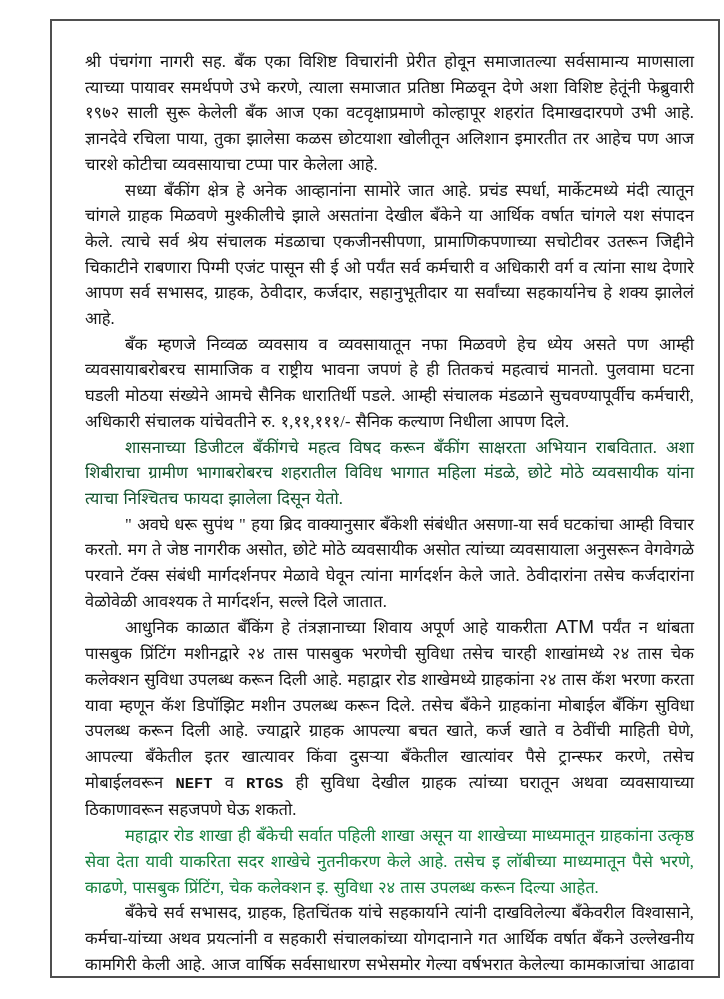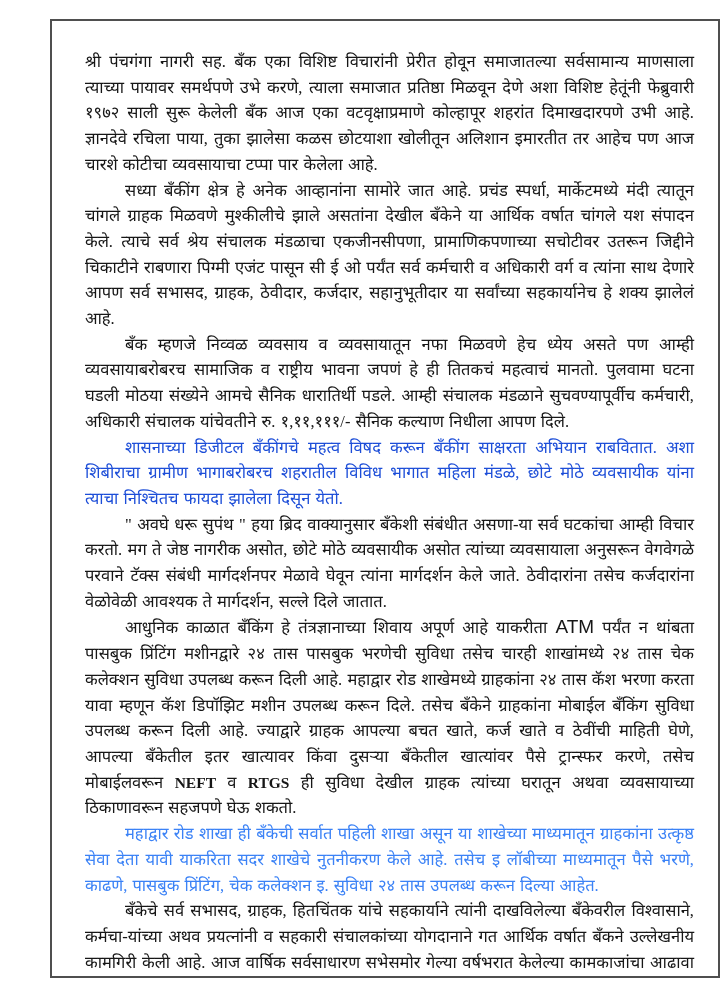--- a/index.html
+++ b/index.html
@@ -45,34 +45,34 @@
   }
   .seg-devanagari {
     font-family: "Liberation Serif", "DejaVu Serif", serif;
   }
   .seg-latin-large {
     font-family: "Liberation Sans", "DejaVu Sans", sans-serif;
     font-size: 19px;
     margin-top: 40px;
   }
   .seg-latin-bold {
-    font-family: Liberation Serif, serif;
+    font-family: Liberation Mono, monospace;
     font-weight: 700;
     font-size: 15.5px;
   }
 </style>
 </head>
 <body>
 
 <div class="page" style="background: rgb(255, 255, 255);">
   <div class="border-frame" style="border-color: rgb(79, 79, 79);">
     <div class="content">
         <p class="para" style="color: rgb(22, 22, 22);"><span class="seg-devanagari">श्री पंचगंगा नागरी सह. बँक एका विशिष्ट विचारांनी प्रेरीत होवून समाजातल्या सर्वसामान्य माणसाला त्याच्या पायावर समर्थपणे उभे करणे, त्याला समाजात प्रतिष्ठा मिळवून देणे अशा विशिष्ट हेतूंनी फेब्रुवारी १९७२ साली सुरू केलेली बँक आज एका वटवृक्षाप्रमाणे कोल्हापूर शहरांत दिमाखदारपणे उभी आहे. ज्ञानदेवे रचिला पाया, तुका झालेसा कळस छोटयाशा खोलीतून अलिशान इमारतीत तर आहेच पण आज चारशे कोटीचा व्यवसायाचा टप्पा पार केलेला आहे.</span></p>
         <p class="para indent" style="color: rgb(22, 22, 22);"><span class="seg-devanagari">सध्या बँकींग क्षेत्र हे अनेक आव्हानांना सामोरे जात आहे. प्रचंड स्पर्धा, मार्केटमध्ये मंदी त्यातून चांगले ग्राहक मिळवणे मुश्कीलीचे झाले असतांना देखील बँकेने या आर्थिक वर्षात चांगले यश संपादन केले. त्याचे सर्व श्रेय संचालक मंडळाचा एकजीनसीपणा, प्रामाणिकपणाच्या सचोटीवर उतरून जिद्दीने चिकाटीने राबणारा पिग्मी एजंट पासून सी ई ओ पर्यंत सर्व कर्मचारी व अधिकारी वर्ग व त्यांना साथ देणारे आपण सर्व सभासद, ग्राहक, ठेवीदार, कर्जदार, सहानुभूतीदार या सर्वांच्या सहकार्यानेच हे शक्य झालेलं आहे.</span></p>
         <p class="para indent" style="color: rgb(22, 22, 22);"><span class="seg-devanagari">बँक म्हणजे निव्वळ व्यवसाय व व्यवसायातून नफा मिळवणे हेच ध्येय असते पण आम्ही व्यवसायाबरोबरच सामाजिक व राष्ट्रीय भावना जपणं हे ही तितकचं महत्वाचं मानतो. पुलवामा घटना घडली मोठया संख्येने आमचे सैनिक धारातिर्थी पडले. आम्ही संचालक मंडळाने सुचवण्यापूर्वीच कर्मचारी, अधिकारी संचालक यांचेवतीने रु. १,११,१११/- सैनिक कल्याण निधीला आपण दिले.</span></p>
-        <p class="para indent" style="color: #1d4ed8;"><span class="seg-devanagari">शासनाच्या डिजीटल बँकींगचे महत्व विषद करून बँकींग साक्षरता अभियान राबवितात. अशा शिबीराचा ग्रामीण भागाबरोबरच शहरातील विविध भागात महिला मंडळे, छोटे मोठे व्यवसायीक यांना त्याचा निश्चितच फायदा झालेला दिसून येतो.</span></p>
+        <p class="para indent" style="color: #14532d;"><span class="seg-devanagari">शासनाच्या डिजीटल बँकींगचे महत्व विषद करून बँकींग साक्षरता अभियान राबवितात. अशा शिबीराचा ग्रामीण भागाबरोबरच शहरातील विविध भागात महिला मंडळे, छोटे मोठे व्यवसायीक यांना त्याचा निश्चितच फायदा झालेला दिसून येतो.</span></p>
         <p class="para indent" style="color: rgb(22, 22, 22);"><span class="seg-devanagari">" अवघे धरू सुपंथ " हया ब्रिद वाक्यानुसार बँकेशी संबंधीत असणा-या सर्व घटकांचा आम्ही विचार करतो. मग ते जेष्ठ नागरीक असोत, छोटे मोठे व्यवसायीक असोत त्यांच्या व्यवसायाला अनुसरून वेगवेगळे परवाने टॅक्स संबंधी मार्गदर्शनपर मेळावे घेवून त्यांना मार्गदर्शन केले जाते. ठेवीदारांना तसेच कर्जदारांना वेळोवेळी आवश्यक ते मार्गदर्शन, सल्ले दिले जातात.</span></p>
         <p class="para indent" style="color: rgb(22, 22, 22);"><span class="seg-devanagari">आधुनिक काळात बँकिंग हे तंत्रज्ञानाच्या शिवाय अपूर्ण आहे याकरीता </span><span class="seg-latin-large">ATM</span><span class="seg-devanagari"> पर्यंत न थांबता पासबुक प्रिंटिंग मशीनद्वारे २४ तास पासबुक भरणेची सुविधा तसेच चारही शाखांमध्ये २४ तास चेक कलेक्शन सुविधा उपलब्ध करून दिली आहे. महाद्वार रोड शाखेमध्ये ग्राहकांना २४ तास कॅश भरणा करता यावा म्हणून कॅश डिपॉझिट मशीन उपलब्ध करून दिले. तसेच बँकेने ग्राहकांना मोबाईल बँकिंग सुविधा उपलब्ध करून दिली आहे. ज्याद्वारे ग्राहक आपल्या बचत खाते, कर्ज खाते व ठेवींची माहिती घेणे, आपल्या बँकेतील इतर खात्यावर किंवा दुसऱ्या बँकेतील खात्यांवर पैसे ट्रान्स्फर करणे, तसेच मोबाईलवरून </span><span class="seg-latin-bold">NEFT</span><span class="seg-devanagari"> व </span><span class="seg-latin-bold">RTGS</span><span class="seg-devanagari"> ही सुविधा देखील ग्राहक त्यांच्या घरातून अथवा व्यवसायाच्या ठिकाणावरून सहजपणे घेऊ शकतो.</span></p>
-        <p class="para indent" style="color: #3b82f6;"><span class="seg-devanagari">महाद्वार रोड शाखा ही बँकेची सर्वात पहिली शाखा असून या शाखेच्या माध्यमातून ग्राहकांना उत्कृष्ठ सेवा देता यावी याकरिता सदर शाखेचे नुतनीकरण केले आहे. तसेच इ लॉबीच्या माध्यमातून पैसे भरणे, काढणे, पासबुक प्रिंटिंग, चेक कलेक्शन इ. सुविधा २४ तास उपलब्ध करून दिल्या आहेत.</span></p>
+        <p class="para indent" style="color: #15803d;"><span class="seg-devanagari">महाद्वार रोड शाखा ही बँकेची सर्वात पहिली शाखा असून या शाखेच्या माध्यमातून ग्राहकांना उत्कृष्ठ सेवा देता यावी याकरिता सदर शाखेचे नुतनीकरण केले आहे. तसेच इ लॉबीच्या माध्यमातून पैसे भरणे, काढणे, पासबुक प्रिंटिंग, चेक कलेक्शन इ. सुविधा २४ तास उपलब्ध करून दिल्या आहेत.</span></p>
         <p class="para indent" style="color: rgb(22, 22, 22);"><span class="seg-devanagari">बँकेचे सर्व सभासद, ग्राहक, हितचिंतक यांचे सहकार्याने त्यांनी दाखविलेल्या बँकेवरील विश्वासाने, कर्मचा-यांच्या अथव प्रयत्नांनी व सहकारी संचालकांच्या योगदानाने गत आर्थिक वर्षात बँकने उल्लेखनीय कामगिरी केली आहे. आज वार्षिक सर्वसाधारण सभेसमोर गेल्या वर्षभरात केलेल्या कामकाजांचा आढावा सादर करण्याच्या निमित्ताने आपल्या सर्वांसह या कर्तव्यपूर्तीच्या आनंद सोहळयात मला सहभागी होताना आनंद होत आहे.</span></p>
       </div>
   </div>
 </div>
 
 </body></html>

